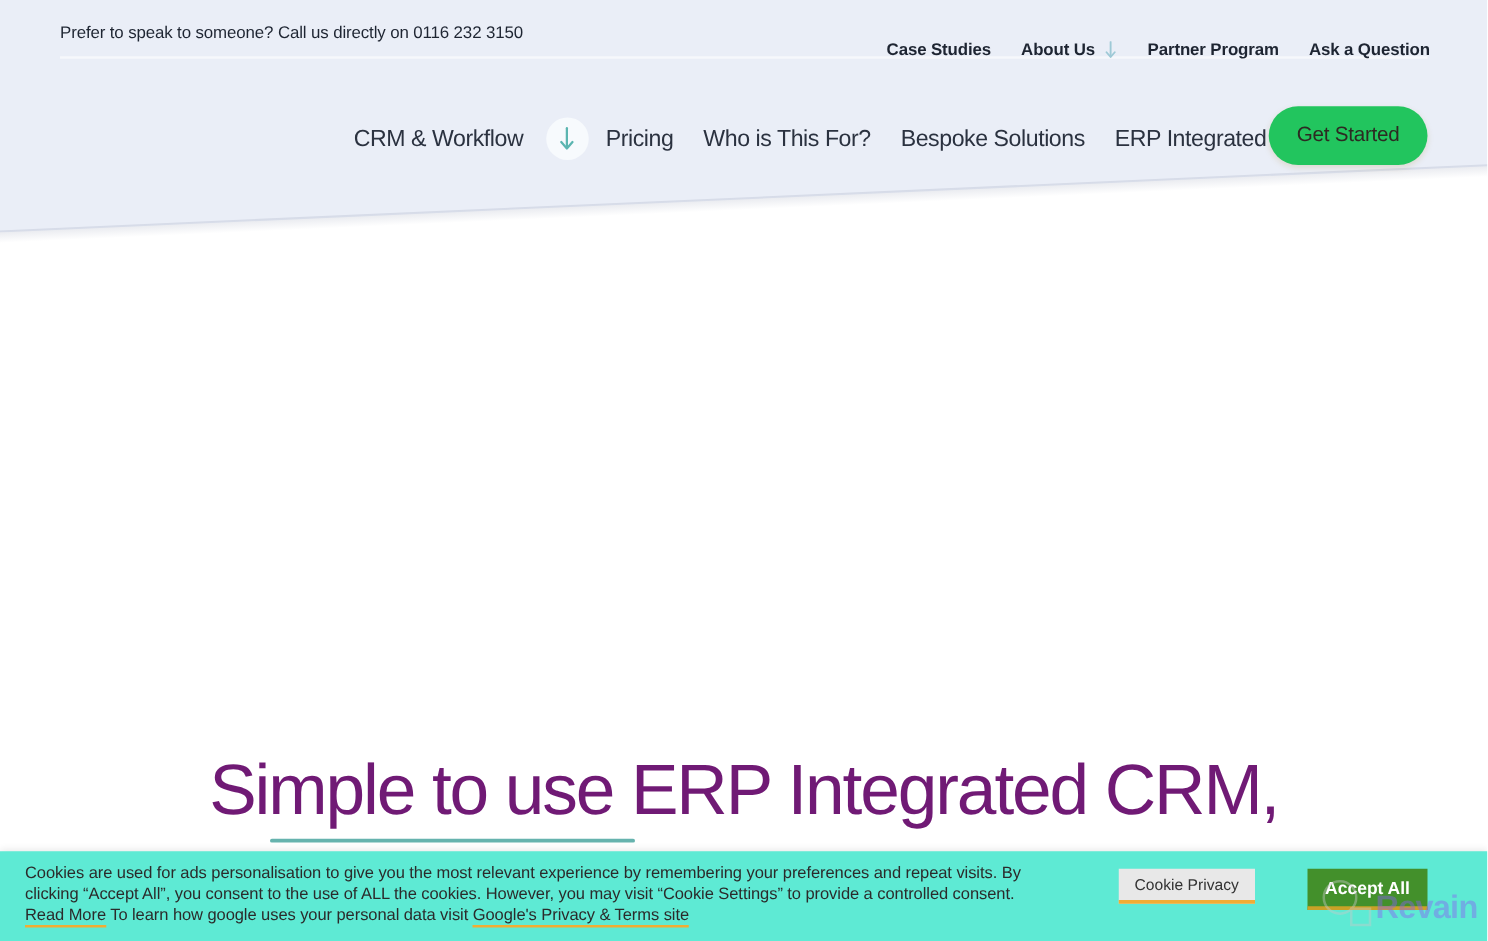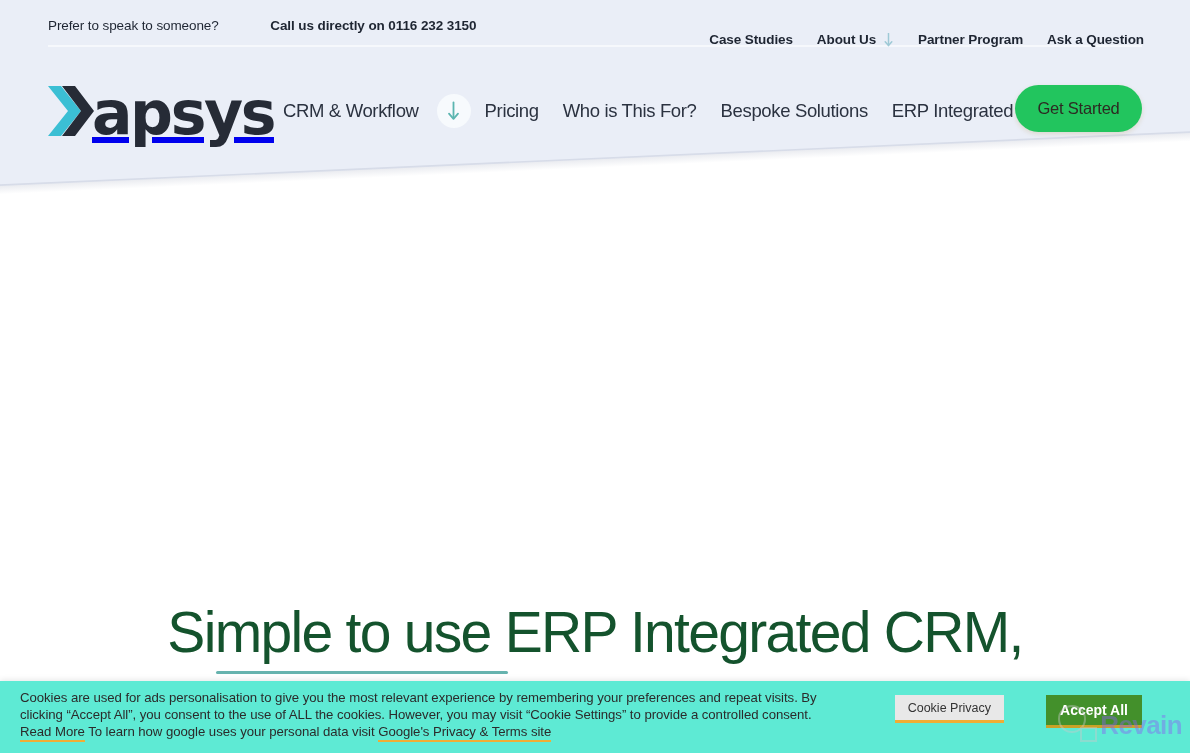--- a/index.html
+++ b/index.html
@@ -63,21 +63,21 @@
   #utility-left {
     position: absolute;
     left: 48px;
     top: 18px;
     font-size: 13.5px;
     color: #1e2532;
     letter-spacing: -0.1px;
     white-space: nowrap;
   }
   #utility-left .plain { font-weight: 400; }
-  #utility-left .strong { font-weight: 700; margin-left: 48px; }
+  #utility-left .strong { font-weight: 400; }
 
   #utility-right {
     position: absolute;
     right: 46px;
     top: 32px;
     display: flex;
     align-items: center;
     gap: 0px;
     white-space: nowrap;
   }
@@ -210,21 +210,21 @@
     position: absolute;
     left: 0;
     top: 595px;
     width: 1190px;
     text-align: center;
     z-index: 3;
   }
   #hero-heading {
     font-size: 57px;
     font-weight: 400;
-    color: #14532d;
+    color: #701a75;
     letter-spacing: -1.7px;
     line-height: 74px;
     white-space: nowrap;
   }
   #hero-underline {
     position: absolute;
     left: 216px;
     top: 76px;
     width: 292px;
     height: 3px;
@@ -356,29 +356,20 @@
         <span>Ask a Question</span>
       </a>
 
     </div>
   </div>
 
   <div id="utility-divider"></div>
 
   <div id="main-nav">
 
-    <a id="logo" href="#">
-      <span class="logo-x">
-        <svg width="46" height="58" viewBox="0 0 46 58" xmlns="http://www.w3.org/2000/svg">
-          <polygon points="0,4 13,4 33,29 13,54 0,54 20,29" fill="#3bbfd4"></polygon>
-          <polygon points="14,4 27,4 46,29 27,54 14,54 33,29" fill="#262b36"></polygon>
-        </svg>
-      </span>
-      <span class="logo-word">apsys</span>
-    </a>
 
     <div id="nav-links">
 
       <a class="nav-link has-arrow" href="#">
         <span>CRM &amp; Workflow</span>
       </a>
       <span class="arrow-circle">
         <svg width="17" height="21" viewBox="0 0 17 21" xmlns="http://www.w3.org/2000/svg">
           <path d="M8.5 1.5 L8.5 16.5" stroke="#5bb5b0" stroke-width="1.8" fill="none" stroke-linecap="round"></path>
           <path d="M4 12.6 L8.5 17.8 L13 12.6" stroke="#5bb5b0" stroke-width="1.8" fill="none" stroke-linecap="round" stroke-linejoin="round"></path>

